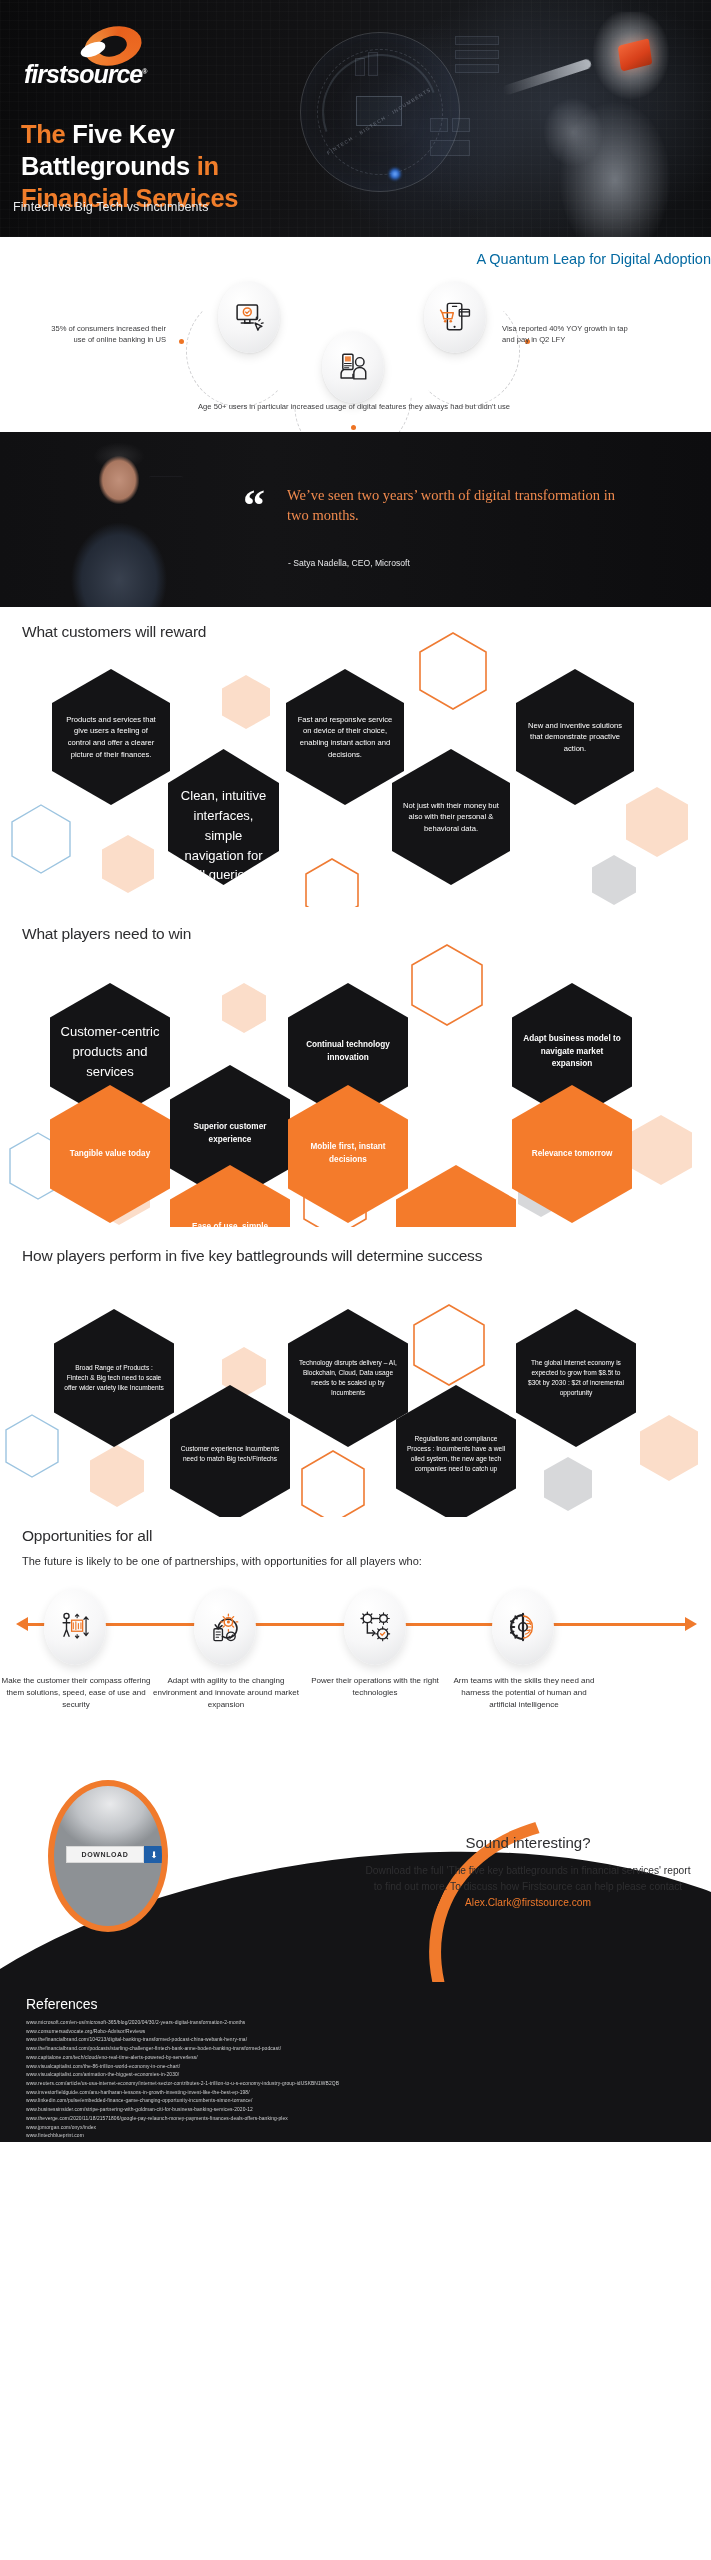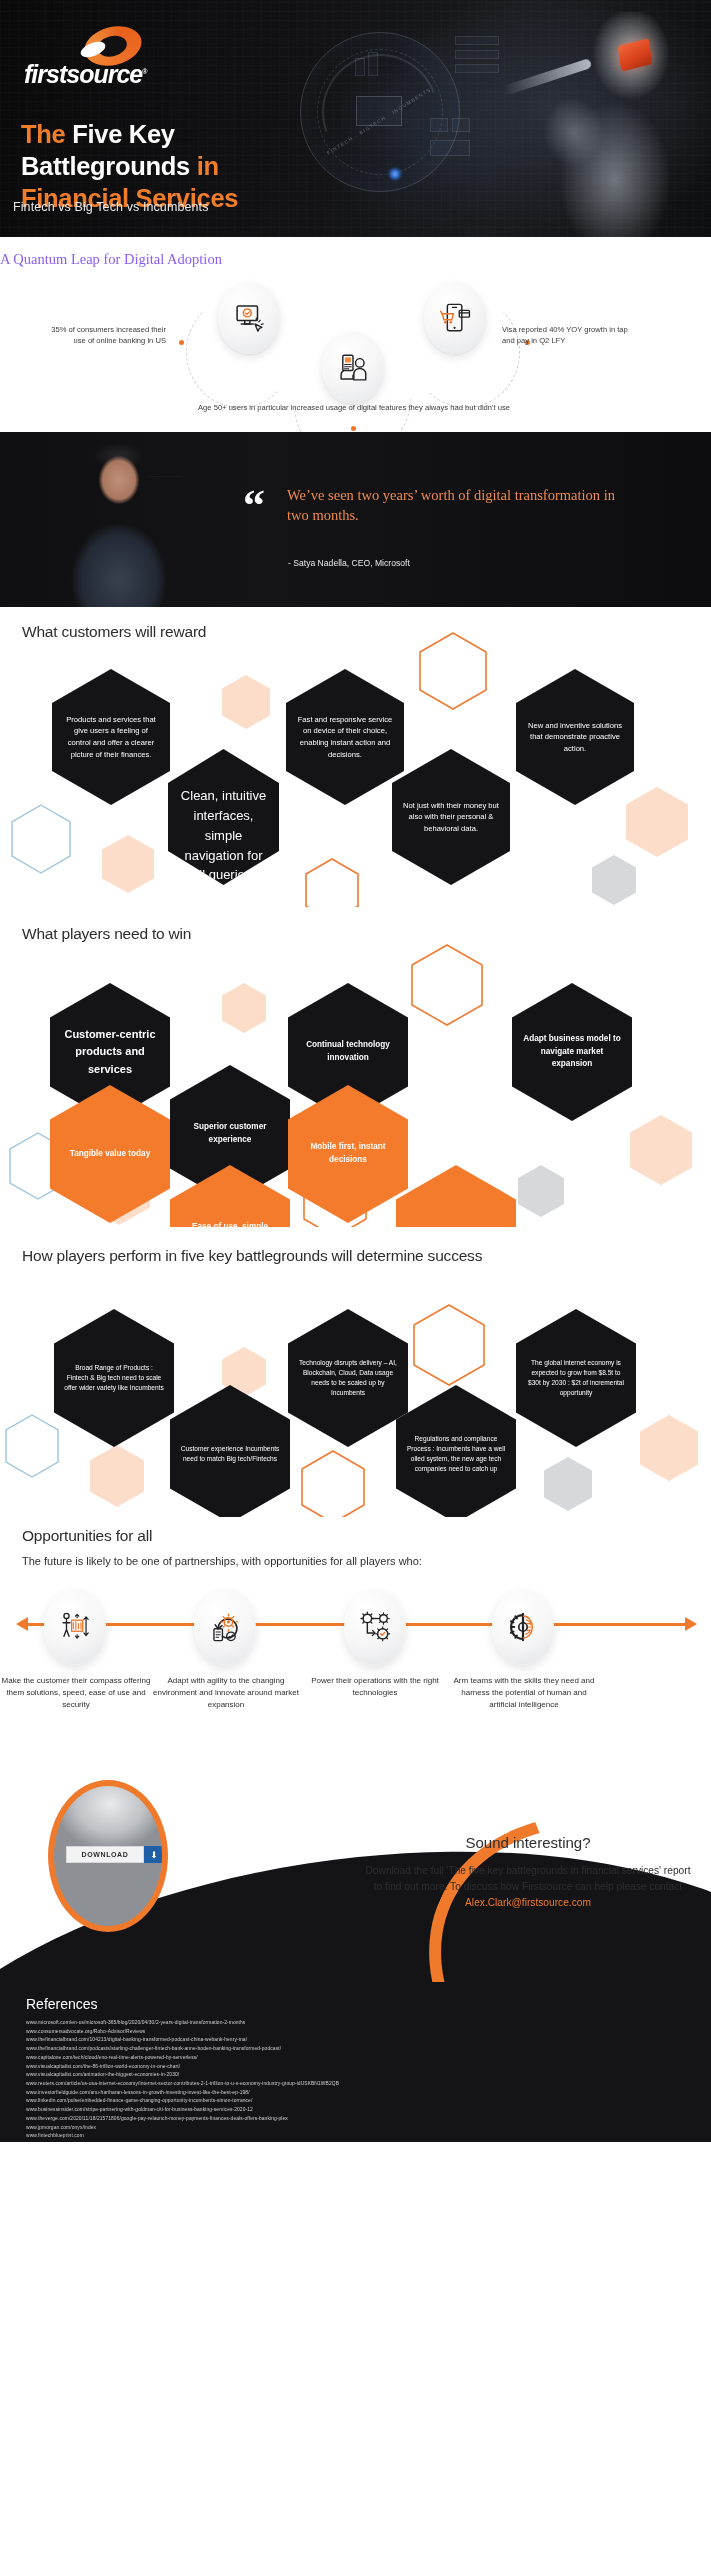--- a/index.html
+++ b/index.html
@@ -123,21 +123,21 @@
   .logo-word sup { font-size: 7px; vertical-align: super; font-style: normal; }
 
   
   .sec { position: relative; width: 711px; background: #ffffff; }
   .sec-title {
     font-size: 15.5px; color: #2d2d2f; font-weight: 400; letter-spacing: -.2px;
   }
 
   
   .quantum { height: 195px; padding-top: 14px; }
-  .quantum h2 { text-align: left; font-size: 14.5px; color: #8b5cf6; font-weight: 400; font-family: Liberation Serif, serif; }
+  .quantum h2 { text-align: right; font-size: 14.5px; color: #0369a1; font-weight: 400; }
   .qwrap { position: relative; height: 160px; margin-top: 6px; }
   .bubble {
     position: absolute; border-radius: 50%;
     background: radial-gradient(circle at 36% 28%, #ffffff 0%, #f6f6f7 48%, #e3e4e6 100%);
     box-shadow: 0 4px 10px rgba(0,0,0,.10), 0 1px 2px rgba(0,0,0,.06);
     display: flex; align-items: center; justify-content: center;
   }
   .b1 { left: 218px; top: 8px; width: 62px; height: 72px; }
   .b2 { left: 322px; top: 58px; width: 62px; height: 72px; }
   .b3 { left: 424px; top: 8px; width: 62px; height: 72px; }
@@ -426,21 +426,21 @@
     <svg width="60" height="70" viewBox="0 0 60 70">
         <polygon points="30,2 58,18 58,52 30,68 2,52 2,18" fill="none" stroke="#9cc4e0" stroke-width="1.4"></polygon>
       </svg>
   </div>
   <div class="hexout" style="left:302px;top:256px;">
     <svg width="66" height="76" viewBox="0 0 66 76">
         <polygon points="33,2 64,20 64,56 33,74 2,56 2,20" fill="none" stroke="#ef7b33" stroke-width="1.6"></polygon>
       </svg>
   </div>
 
-  <div class="hex dark" style="left:50px;top:76px;width:120px;height:138px;font-size:11px;line-height:1.55;font-weight:700;">
+  <div class="hex dark" style="left:50px;top:76px;width:120px;height:138px;font-size:13px;line-height:1.55;font-weight:400;">
     <span>Customer-centric products and services</span>
   </div>
   <div class="hex dark" style="left:288px;top:76px;width:120px;height:138px;font-size:8.2px;line-height:1.55;font-weight:700;">
     <span>Continual technology innovation</span>
   </div>
   <div class="hex dark" style="left:170px;top:158px;width:120px;height:138px;font-size:8.2px;line-height:1.55;font-weight:700;">
     <span>Superior customer experience</span>
   </div>
   <div class="hex dark" style="left:512px;top:76px;width:120px;height:138px;font-size:8.2px;line-height:1.55;font-weight:700;">
     <span>Adapt business model to navigate market expansion</span>
@@ -450,20 +450,23 @@
     <span>Tangible value today</span>
   </div>
   <div class="hex orange" style="left:170px;top:258px;width:120px;height:138px;font-size:8.2px;line-height:1.55;font-weight:700;">
     <span>Ease of use, simple interfaces</span>
   </div>
   <div class="hex orange" style="left:288px;top:178px;width:120px;height:138px;font-size:8.2px;line-height:1.55;font-weight:700;">
     <span>Mobile first, instant decisions</span>
   </div>
   <div class="hex orange" style="left:396px;top:258px;width:120px;height:138px;font-size:8.2px;line-height:1.55;font-weight:700;">
     <span>Brands they trust</span>
+  </div>
+  <div class="hex orange" style="left:512px;top:178px;width:120px;height:138px;font-size:8.2px;line-height:1.55;font-weight:700;">
+    <span>Relevance tomorrow</span>
   </div>
 </section>
 
 <section class="hexsec" style="height:290px;">
   <div class="sec-title" style="top:18px;width:640px;line-height:1.45;">How players perform in five key battlegrounds will determine success</div>
 
   <div class="hexsolid" style="left:222px;top:120px;width:44px;height:50px;background:#fbddc9;"></div>
   <div class="hexsolid" style="left:640px;top:188px;width:58px;height:66px;background:#fbddc9;"></div>
   <div class="hexsolid" style="left:90px;top:218px;width:54px;height:62px;background:#fbddc9;"></div>
   <div class="hexsolid" style="left:544px;top:230px;width:48px;height:54px;background:#d7d8da;"></div>

